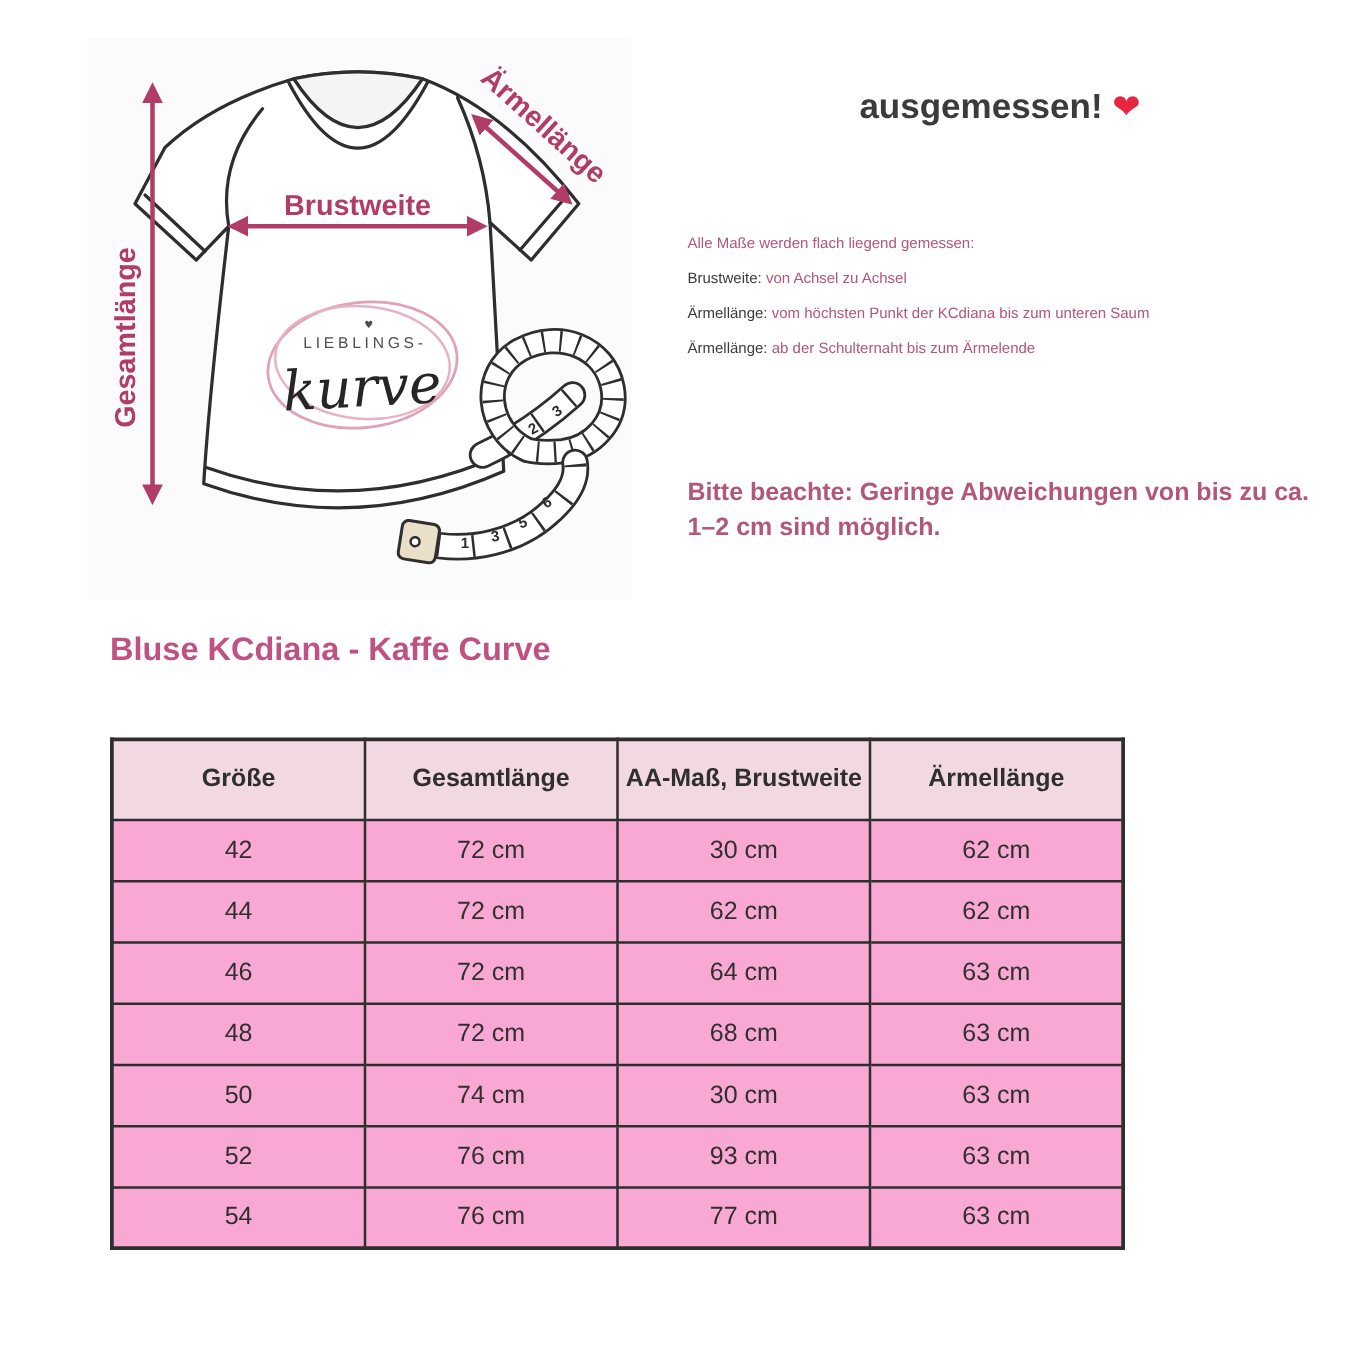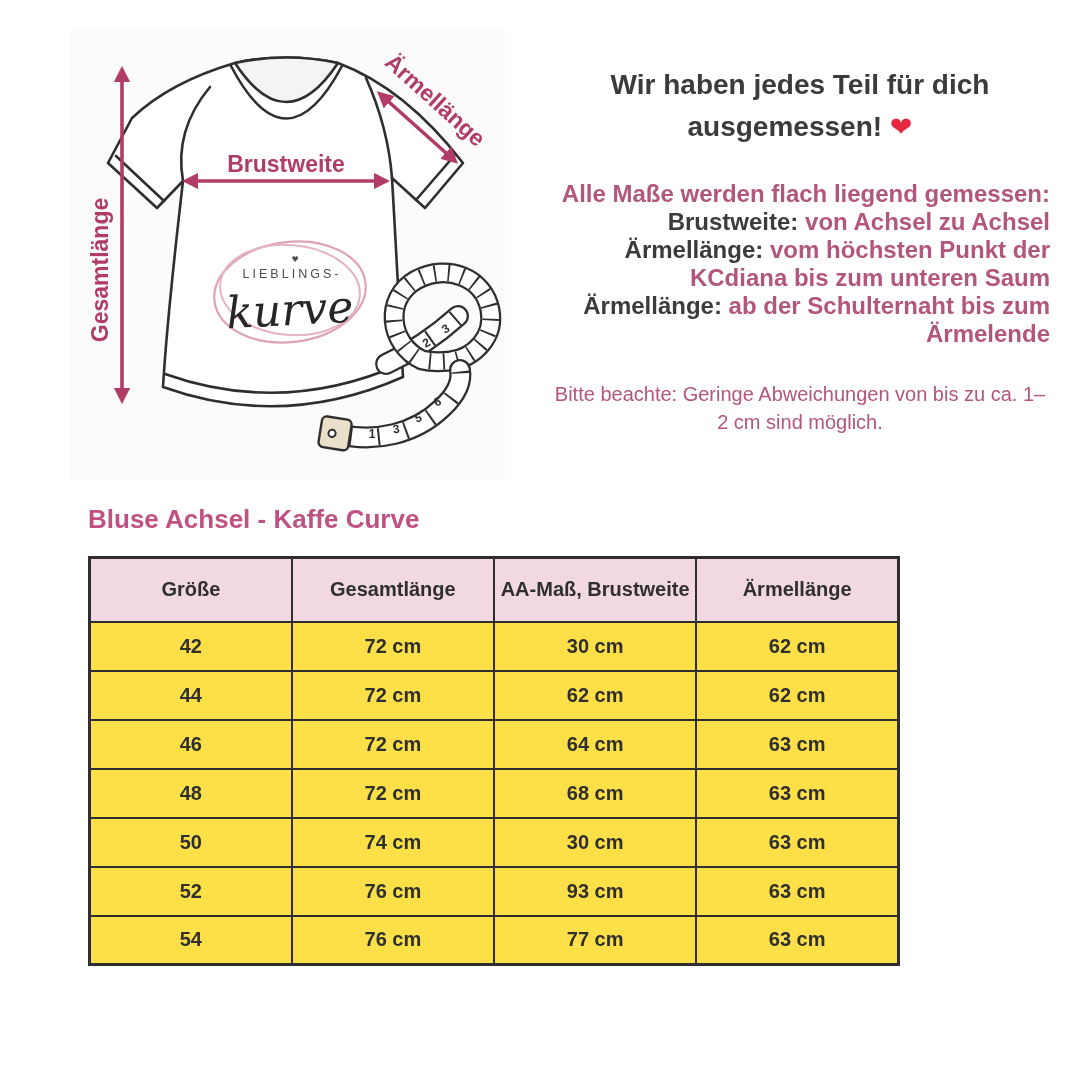--- a/index.html
+++ b/index.html
@@ -28,45 +28,45 @@
   .logo-script{font-family:"DejaVu Serif",serif;font-style:italic;font-size:44px;fill:#262626;}
   .tape-num{font-family:"Liberation Sans",sans-serif;font-size:12px;font-weight:bold;fill:#2e2e2e;}
   #ah path{fill:var(--arrow);}
   
   .info-heading{
     position:absolute;left:550px;top:64px;width:500px;text-align:center;
     font-size:28px;line-height:42px;font-weight:bold;color:var(--dark);
   }
   .info-heading .heart{color:var(--heart);font-family:"DejaVu Sans",sans-serif;font-size:27px;}
   .info-defs{
-    position:absolute;left:550px;top:180px;width:500px;text-align:right;
-    font-size:24px;line-height:28px;font-weight:bold;color:var(--pink-text);
+    position:absolute;left:550px;top:180px;width:500px;text-align:left;
+    font-size:12px;line-height:28px;font-weight:normal;color:var(--pink-text);
   }
   .info-defs .dark-label{color:var(--dark);}
   .info-notice{
-    position:absolute;left:550px;top:380px;width:500px;text-align:center;
-    font-size:20px;line-height:28px;font-weight:normal;color:var(--pink-text);
+    position:absolute;left:550px;top:380px;width:500px;text-align:left;
+    font-size:20px;line-height:28px;font-weight:bold;color:var(--pink-text);
   }
   
   .section-title{
     position:absolute;left:88px;top:504px;
     font-size:26px;font-weight:bold;color:var(--title-pink);
   }
   table.size-table{
-    position:absolute;left:88px;top:556px;width:812px;
+    position:absolute;left:88px;top:590px;width:812px;
     border-collapse:collapse;table-layout:fixed;
     border:3px solid var(--tbl-border);
   }
   table.size-table th{
     height:64px;background:var(--header-bg);border:2.5px solid var(--tbl-border);
     font-size:20px;font-weight:bold;color:#2f2f2f;text-align:center;vertical-align:middle;
   }
   table.size-table td{
-    height:49px;background:#fde047;border:2.5px solid var(--tbl-border);
-    font-size:20px;font-weight:bold;color:#2f2f2f;text-align:center;vertical-align:middle;
+    height:49px;background:#f9a8d4;border:2.5px solid var(--tbl-border);
+    font-size:20px;font-weight:normal;color:#2f2f2f;text-align:center;vertical-align:middle;
   }
 </style>
 </head>
 <body>
 
 <div class="page">
 
   <div class="illustration-box">
     <svg viewBox="0 0 435 450" width="435" height="450">
       <defs>
@@ -130,21 +130,20 @@
         <line x1="310" y1="64" x2="385" y2="131" marker-start="url(#ah)" marker-end="url(#ah)"></line>
       </g>
 
       <text class="svg-label" x="30" y="248" text-anchor="middle" transform="rotate(-90 30 240)">Gesamtlänge</text>
       <text class="svg-label" x="216" y="142" text-anchor="middle">Brustweite</text>
       <text class="svg-label" x="360" y="76" text-anchor="middle" transform="rotate(42 360 76)">Ärmellänge</text>
     </svg>
   </div>
 
   <div class="info-heading">
-    <div>Wir haben jedes Teil für dich</div>
     <div>
       <span>ausgemessen!</span>
       <span class="heart">❤</span>
     </div>
   </div>
 
   <div class="info-defs">
     <div>Alle Maße werden flach liegend gemessen:</div>
     <div>
       <span class="dark-label">Brustweite:</span>
@@ -155,21 +154,21 @@
       <span>vom höchsten Punkt der KCdiana bis zum unteren Saum</span>
     </div>
     <div>
       <span class="dark-label">Ärmellänge:</span>
       <span>ab der Schulternaht bis zum Ärmelende</span>
     </div>
   </div>
 
   <div class="info-notice">Bitte beachte: Geringe Abweichungen von bis zu ca. 1–2 cm sind möglich.</div>
 
-  <div class="section-title">Bluse Achsel - Kaffe Curve</div>
+  <div class="section-title">Bluse KCdiana - Kaffe Curve</div>
 
   <table class="size-table">
     <thead>
       <tr>
         <th>Größe</th>
         <th>Gesamtlänge</th>
         <th>AA-Maß, Brustweite</th>
         <th>Ärmellänge</th>
       </tr>
     </thead>

